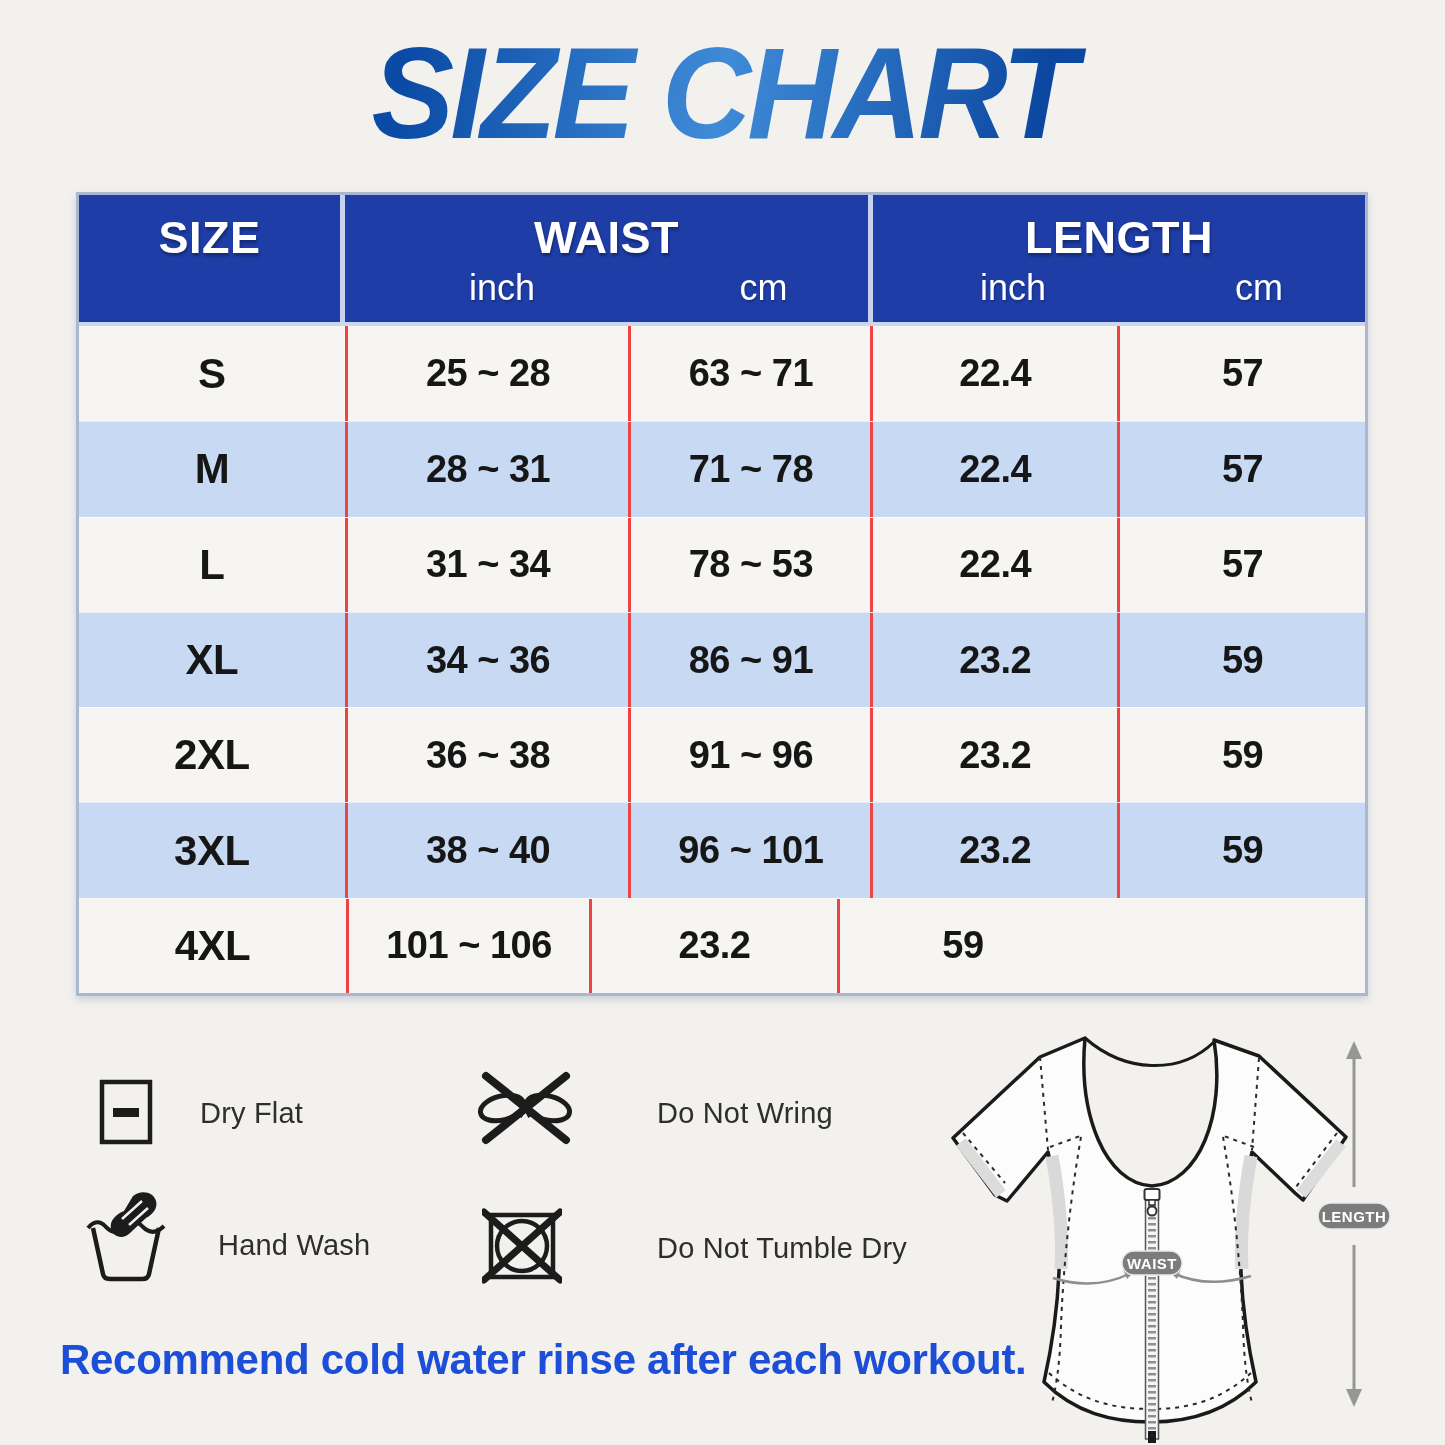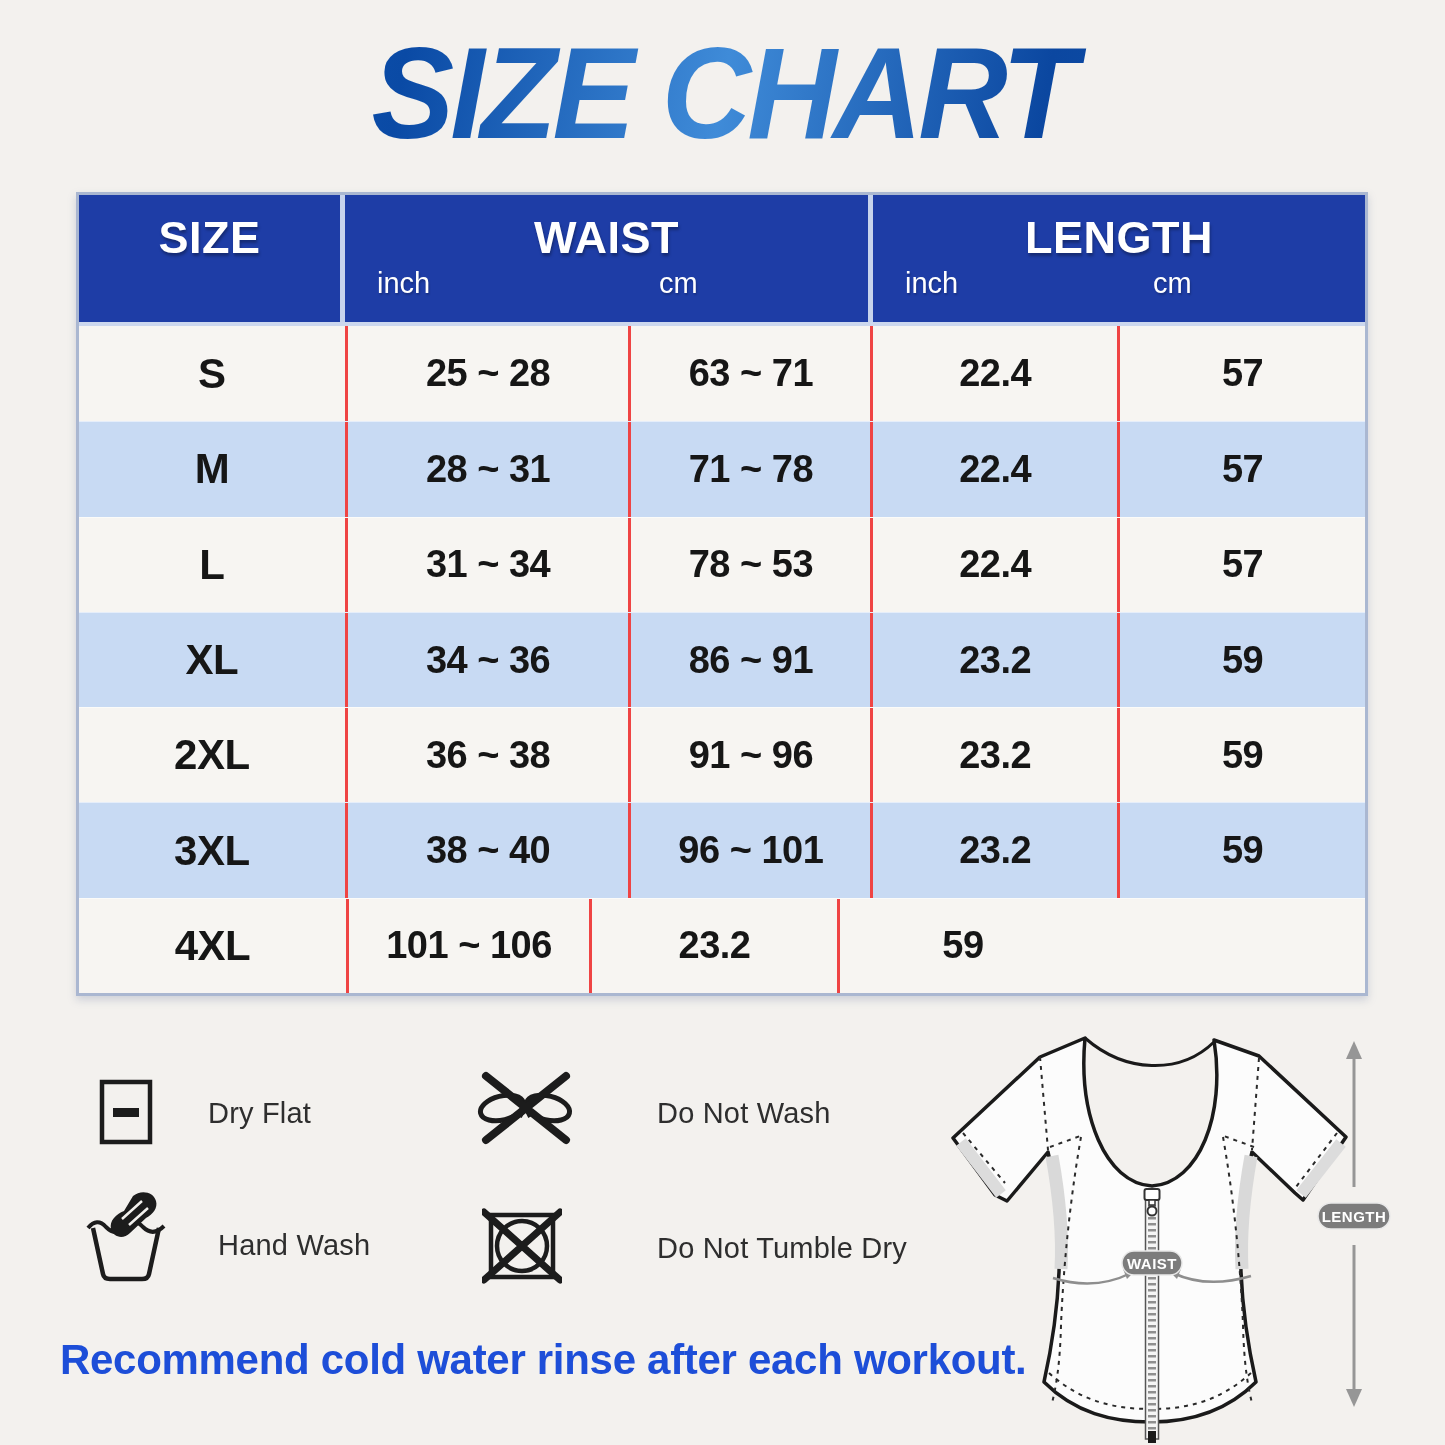--- a/index.html
+++ b/index.html
@@ -32,21 +32,21 @@
   .hsec-size   { width:267px; }
   .hsec-waist  { width:528px; }
   .hsec-length { width:497px; }
   .sec-title {
     margin-top:14px; height:58px;
     display:flex; align-items:center; justify-content:center;
     color:#fff; font-size:45px; font-weight:bold; letter-spacing:.5px;
     text-shadow:1px 3px 3px rgba(0,0,0,.30);
   }
   .units { display:flex; height:40px; align-items:flex-start; }
-  .unit { display:block; color:#fff; font-size:29px; text-shadow:1px 2px 2px rgba(0,0,0,.22);padding-left:32px; }
+  .unit { display:block; text-align:center; color:#fff; font-size:36px; text-shadow:1px 2px 2px rgba(0,0,0,.22);padding-left:32px; }
   .hsec-waist  .unit:nth-child(1){ width:282px; }
   .hsec-waist  .unit:nth-child(2){ width:241px; }
   .hsec-length .unit:nth-child(1){ width:248px; }
   .hsec-length .unit:nth-child(2){ width:244px; }
 
   .tbody { width:100%; }
   .trow { display:flex; height:95.3px; }
   .trow:nth-child(odd)  { background:#f7f5f2; }
   .trow:nth-child(even) { background:#c8daf3; }
   .trow + .trow { border-top:1px solid rgba(255,255,255,.55); }
@@ -156,29 +156,29 @@
       <div class="cell cell-linch">23.2</div>
       <div class="cell cell-lcm">59</div>
     </div>
   </div>
   </div>
 
   <svg class="care-icon" style="left:98px; top:1078px;" width="56" height="68" viewBox="0 0 56 68">
     <rect x="4" y="4" width="48" height="60" fill="none" stroke="#1c1c1c" stroke-width="4.5"></rect>
     <rect x="15" y="30" width="26" height="9" fill="#1c1c1c"></rect>
   </svg>
-  <div class="care-label" style="left:208px; top:1097px;">Dry Flat</div>
+  <div class="care-label" style="left:200px; top:1097px;">Dry Flat</div>
 
   <svg class="care-icon" style="left:474px; top:1068px;" width="102" height="80" viewBox="0 0 102 80">
     <ellipse cx="28" cy="40" rx="22" ry="12" transform="rotate(-14 28 40)" fill="none" stroke="#1c1c1c" stroke-width="5"></ellipse>
     <ellipse cx="74" cy="40" rx="22" ry="12" transform="rotate(14 74 40)" fill="none" stroke="#1c1c1c" stroke-width="5"></ellipse>
     <path d="M46,31 Q52,40 46,49 M56,31 Q50,40 56,49" fill="none" stroke="#1c1c1c" stroke-width="4"></path>
     <path d="M12,8 L92,72 M92,8 L12,72" stroke="#1c1c1c" stroke-width="8" stroke-linecap="round"></path>
   </svg>
-  <div class="care-label" style="left:657px; top:1097px;">Do Not Wash</div>
+  <div class="care-label" style="left:657px; top:1097px;">Do Not Wring</div>
 
   <svg class="care-icon" style="left:86px; top:1188px;" width="80" height="94" viewBox="0 0 80 94">
     <path d="M7,40 L17,86 Q18,91 24,91 L56,91 Q62,91 63,86 L73,40" fill="none" stroke="#1c1c1c" stroke-width="4.5"></path>
     <path d="M2,40 Q11,29 20,39 Q30,49 39,39 Q48,29 57,39 Q67,49 78,38" fill="none" stroke="#1c1c1c" stroke-width="4"></path>
     <path d="M47,8 C55,1 68,4 70,13 C72,20 67,26 60,30 L44,45 C37,52 27,49 25,41 C23,33 30,26 38,23 Z" fill="#1c1c1c"></path>
     <path d="M56,13 L36,31 M62,20 L43,37" stroke="#f3f1ee" stroke-width="2.5"></path>
   </svg>
   <div class="care-label" style="left:218px; top:1229px;">Hand Wash</div>
 
   <svg class="care-icon" style="left:482px; top:1206px;" width="80" height="80" viewBox="0 0 80 80">

